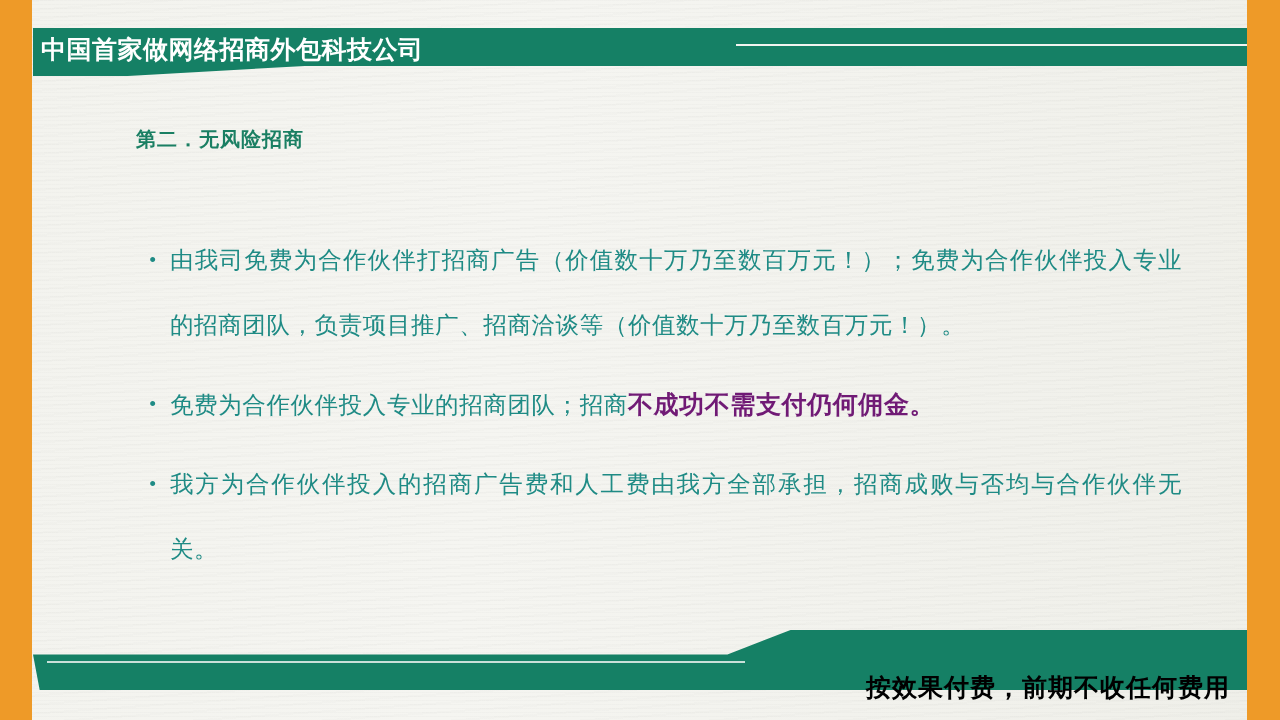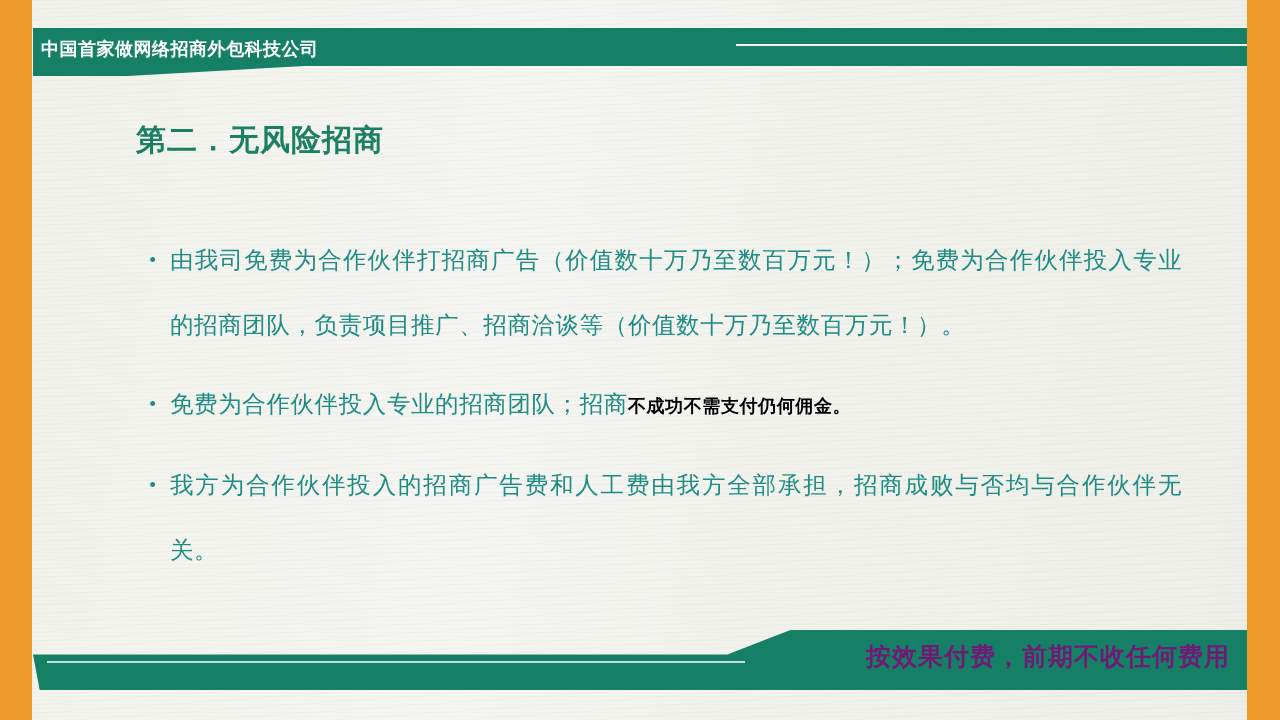--- a/index.html
+++ b/index.html
@@ -53,42 +53,42 @@
   }
   .header-title {
     position: absolute;
     left: 41px;
     top: 33px;
     height: 32px;
     line-height: 32px;
     color: #ffffff;
     font-family: "Liberation Sans", "DejaVu Sans", sans-serif;
     font-weight: bold;
-    font-size: 18px;
+    font-size: 25px;
     letter-spacing: 0.5px;
     white-space: nowrap;
   }
   .header-rule {
     position: absolute;
     left: 736px;
     top: 44px;
     width: 511px;
     height: 2px;
     background: #f2f4f0;
   }
 
   
   .slide-title {
     position: absolute;
     left: 136px;
-    top: 120px;
+    top: 126px;
     color: #1a7f63;
     font-family: "Liberation Sans", "DejaVu Sans", sans-serif;
     font-weight: bold;
-    font-size: 30px;
+    font-size: 20px;
     letter-spacing: 1px;
     white-space: nowrap;
   }
 
   .bullets {
     position: absolute;
     left: 142px;
     top: 228px;
     width: 1040px;
   }
@@ -107,24 +107,24 @@
     left: 6px;
     top: 0;
     width: 10px;
     height: 65px;
     line-height: 65px;
     color: #1f8b85;
     font-size: 21px;
     text-align: center;
   }
   .bullet .bold-accent {
-    color: #000000;
+    color: #701a75;
     font-family: "Liberation Sans", "DejaVu Sans", sans-serif;
     font-weight: bold;
-    font-size: 18px;
+    font-size: 25px;
   }
 
   
   .footer-band {
     position: absolute;
     left: 33px;
     top: 630px;
     width: 1214px;
     height: 60px;
     background: #158065;
@@ -135,24 +135,24 @@
     left: 47px;
     top: 661px;
     width: 698px;
     height: 2px;
     background: #e9f1ed;
     opacity: 0.85;
   }
   .footer-text {
     position: absolute;
     right: 50px;
-    top: 639px;
+    top: 670px;
     height: 34px;
     line-height: 34px;
-    color: #701a75;
+    color: #000000;
     font-family: "Liberation Sans", "DejaVu Sans", sans-serif;
     font-weight: bold;
     font-size: 25px;
     letter-spacing: 1px;
     white-space: nowrap;
   }
 </style>
 </head>
 <body>
 

